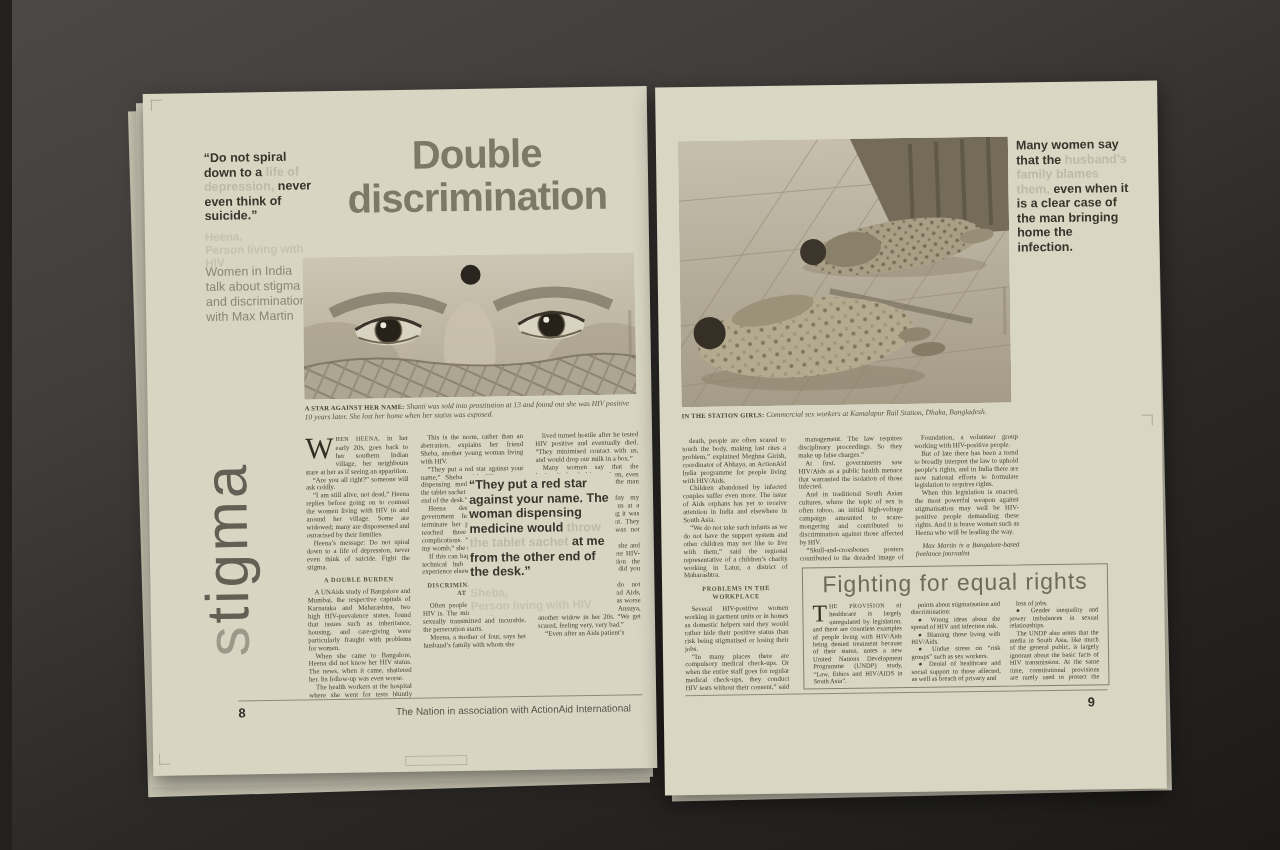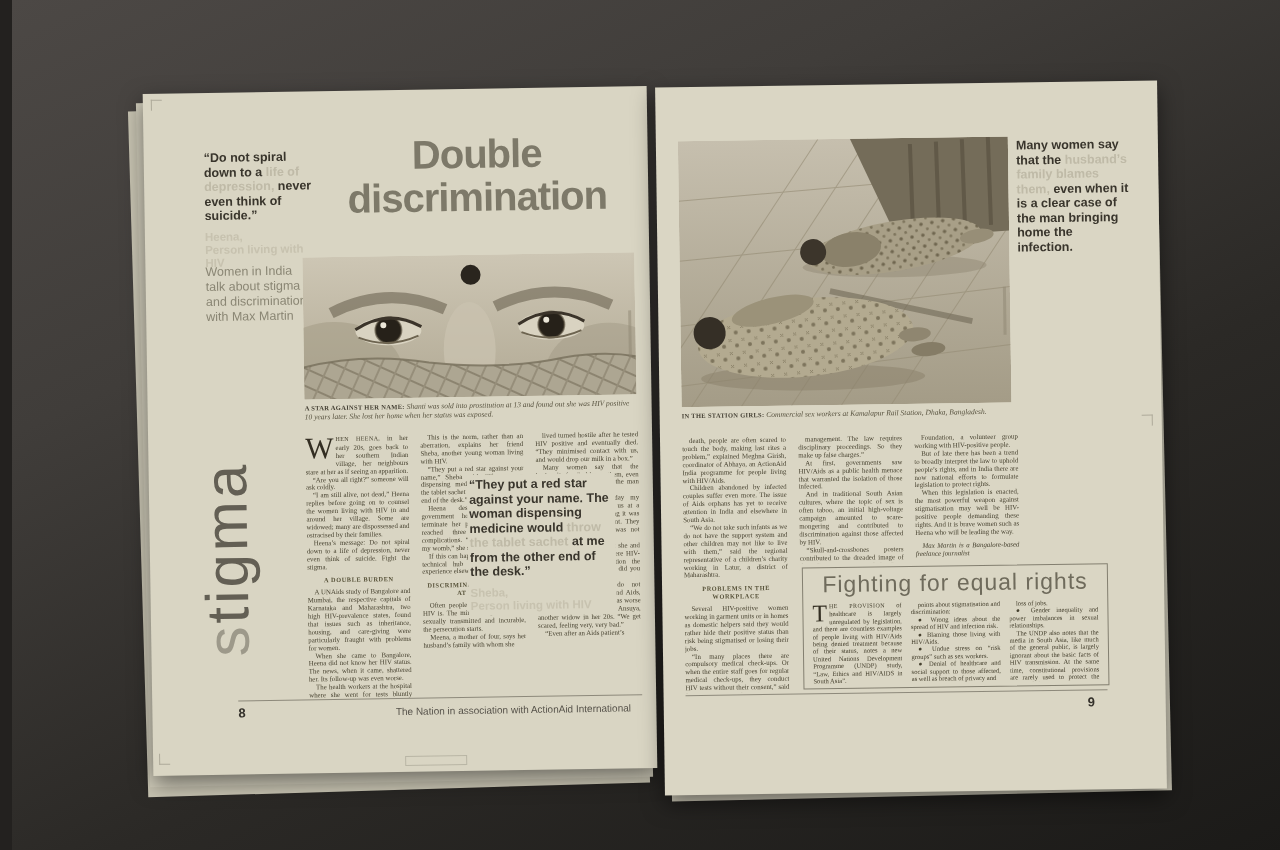--- a/index.html
+++ b/index.html
@@ -271,21 +271,21 @@
           <p class="para">management. The law requires disciplinary proceedings. So they make up false charges.”</p>
           <p class="para">At first, governments saw HIV/Aids as a public health menace that warranted the isolation of those infected.</p>
           <p class="para">And in traditional South Asian cultures, where the topic of sex is often taboo, an initial high-voltage campaign amounted to scare-mongering and contributed to discrimination against those affected by HIV.</p>
           <p class="para">“Skull-and-crossbones posters contributed to the dreaded image of the disease,” said Ashok Rau, executive trustee of the Freedom</p>
         </div>
     </div>
 
     <div class="col" style="left:254px;top:350px;width:104px;height:130px;">
       <div>
           <p class="para">Foundation, a volunteer group working with HIV-positive people.</p>
-          <p class="para">But of late there has been a trend to broadly interpret the law to uphold people’s rights, and in India there are now national efforts to formulate legislation to protect rights.</p>
+          <p class="para">But of late there has been a trend to broadly interpret the law to uphold people’s rights, and in India there are now national efforts to formulate legislation to requires rights.</p>
           <p class="para">When this legislation is enacted, the most powerful weapon against stigmatisation may well be HIV-positive people demanding these rights. And it is brave women such as Heena who will be leading the way.</p>
         </div>
       <p class="byline">Max Martin is a Bangalore-based freelance journalist</p>
     </div>
 
     <div class="box" style="left:140px;top:482px;width:304px;height:120px;">
       <h3 class="box-title">Fighting for equal rights</h3>
       <div class="box-cols">
         <div class="box-col">
           <p class="para first">

